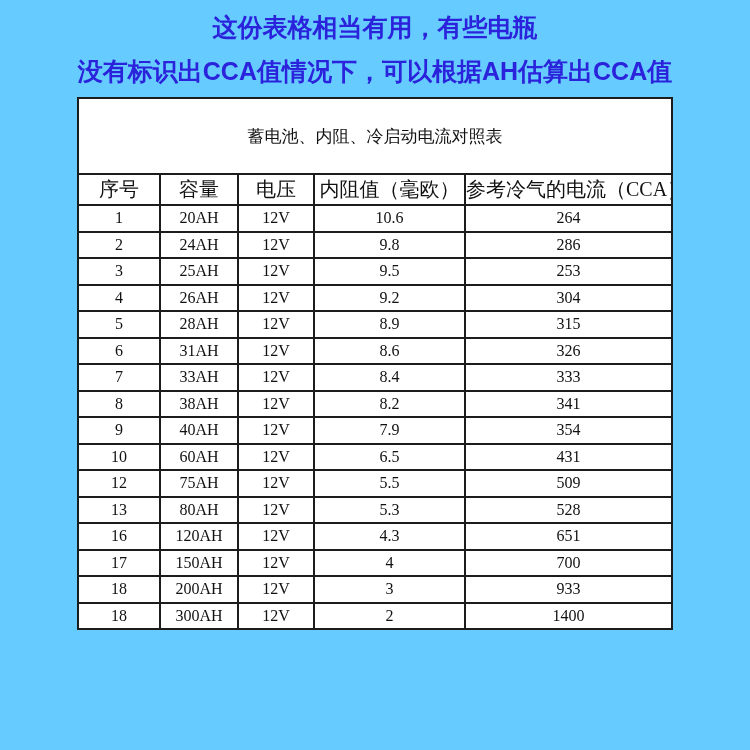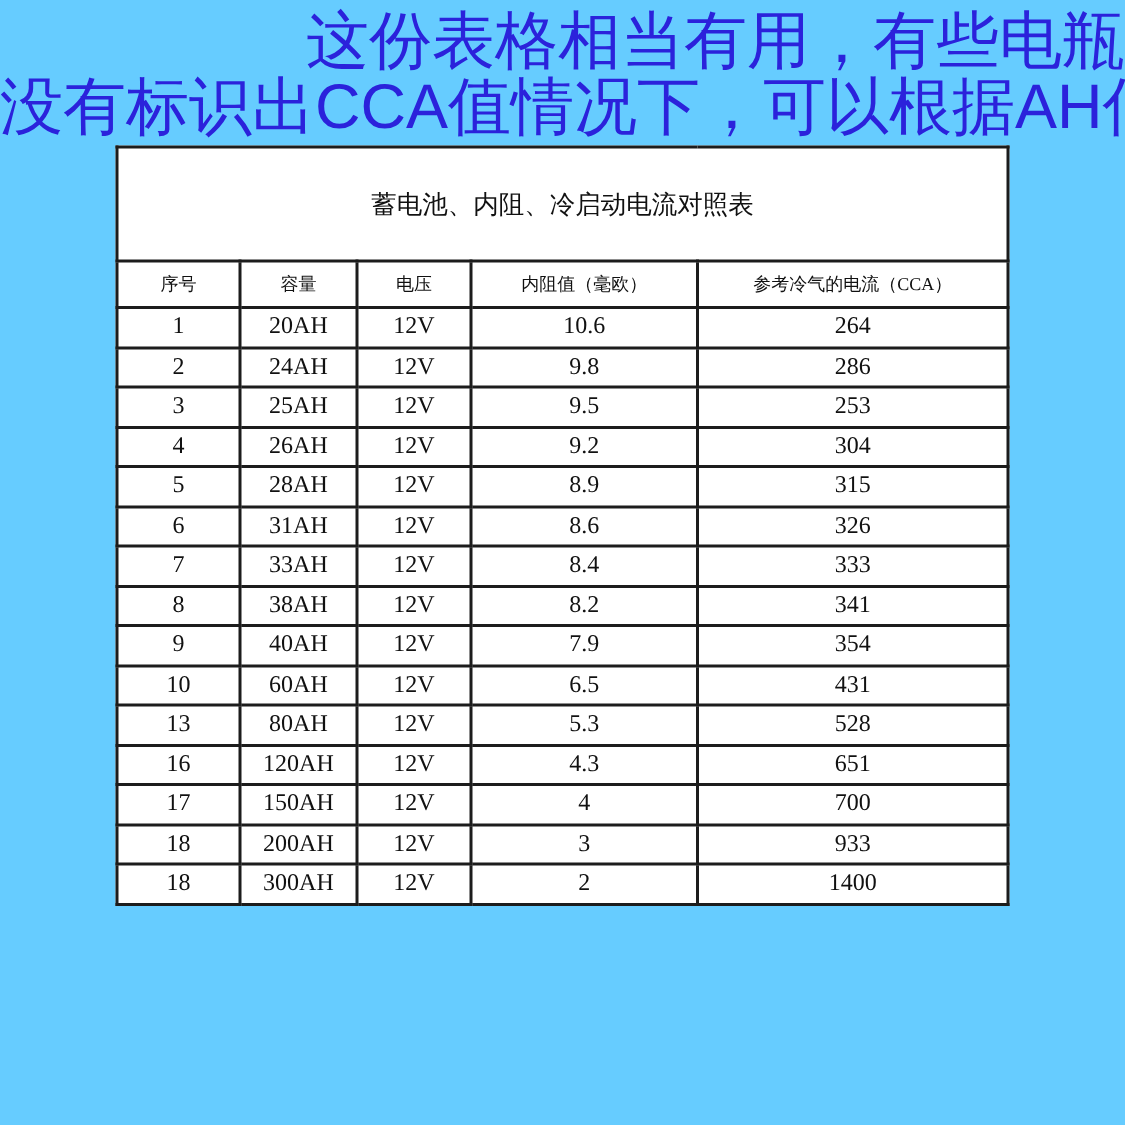--- a/index.html
+++ b/index.html
@@ -12,25 +12,25 @@
   * { box-sizing: border-box; }
   html, body {
     margin: 0; padding: 0;
     width: 750px; height: 750px;
     overflow: hidden;
     background: var(--bg);
   }
   .page { width: 750px; height: 750px; }
   .heading {
     padding-top: 5px;
-    text-align: right;
+    text-align: center;
     color: var(--heading);
     font-family: "Liberation Sans", "DejaVu Sans", sans-serif;
-    font-weight: normal;
-    font-size: 42px;
+    font-weight: bold;
+    font-size: 25px;
     line-height: 44px;
     white-space: nowrap;
   }
   table.ref-table {
     width: 594px;
     margin: 4px auto 0 auto;
     border-collapse: collapse;
     table-layout: fixed;
     background: var(--table-bg);
     border: 2px solid var(--border);
@@ -45,21 +45,21 @@
     padding: 0;
     overflow: hidden;
     white-space: nowrap;
   }
   .table-title-cell {
     height: 76px;
     font-size: 17px;
   }
   .header-row th {
     height: 31px;
-    font-size: 12px;
+    font-size: 20px;
   }
   .ref-table td {
     height: 26.5px;
     font-size: 16px;
   }
 </style>
 </head>
 <body>
 
 <div class="page">
@@ -154,20 +154,27 @@
           <td>354</td>
         </tr>
         <tr>
           <td>10</td>
           <td>60AH</td>
           <td>12V</td>
           <td>6.5</td>
           <td>431</td>
         </tr>
         <tr>
+          <td>12</td>
+          <td>75AH</td>
+          <td>12V</td>
+          <td>5.5</td>
+          <td>509</td>
+        </tr>
+        <tr>
           <td>13</td>
           <td>80AH</td>
           <td>12V</td>
           <td>5.3</td>
           <td>528</td>
         </tr>
         <tr>
           <td>16</td>
           <td>120AH</td>
           <td>12V</td>

